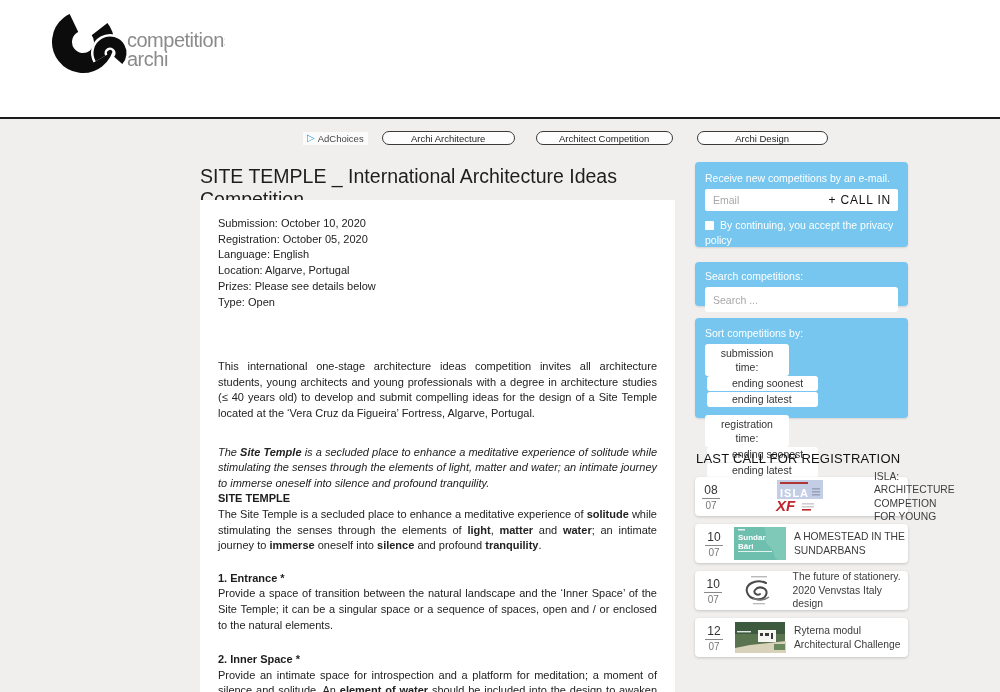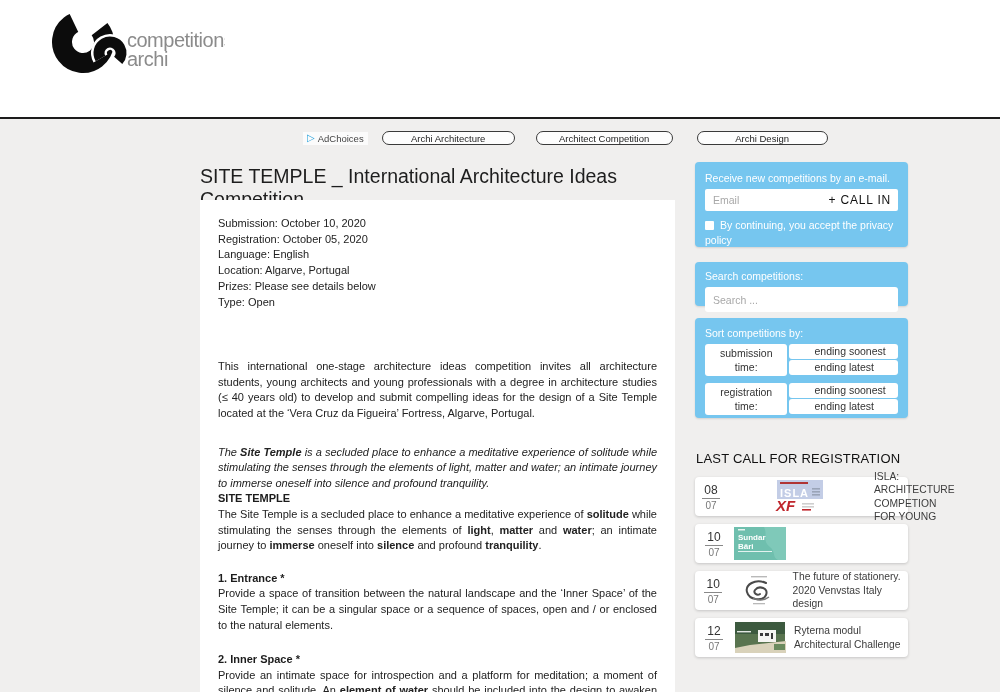--- a/index.html
+++ b/index.html
@@ -78,21 +78,21 @@
     display:inline-block; width:9px; height:9px; background:#fff; border-radius:1px;
     margin-right:6px; vertical-align:-1px;
   }
   .sb-search { top:262px; height:44px; padding:8px 10px; }
   .search-input {
     width:100%; height:25px; border:none; outline:none; border-radius:3px;
     font-size:10.5px; padding:0 8px; font-family:"Liberation Sans", sans-serif; color:#444;
   }
   .search-input::placeholder { color:#a8a8a8; }
   .sb-sort { top:318px; height:100px; padding:9px 10px; }
-  .sort-group { display:flex; margin-bottom:7px; }
+  .sort-group { display:flex; margin-bottom:7px;flex-direction:column; }
   .sort-name {
     width:84px; background:#fff; border-radius:3px; font-size:10.5px; line-height:14px;
     color:#333; display:flex; align-items:center; justify-content:center; text-align:center;
     padding:2px 8px;
   }
   .sort-opts { display:flex; flex-direction:column; margin-left:2px; width:111px; }
   .sort-opt {
     background:#fff; border-radius:3px; font-size:10.5px; color:#333; height:15px;
     line-height:15px; padding-left:25px; margin-bottom:1px; cursor:pointer;
   }
@@ -231,20 +231,24 @@
     <div class="lc-thumb">
       <svg width="52" height="33" viewBox="0 0 52 33">
         <rect width="52" height="33" fill="#6fbfae"></rect>
         <path d="M30 0 C34 8 28 14 36 20 C42 25 38 30 44 33 L52 33 L52 0 Z" fill="#7fc9b9"></path>
         <rect x="4" y="2" width="7" height="1.5" fill="#e8f4f0"></rect>
         <text x="4" y="13" font-size="8" font-weight="bold" fill="#ffffff" font-family="Liberation Sans, sans-serif">Sundar</text>
         <text x="4" y="22" font-size="8" font-weight="bold" fill="#ffffff" font-family="Liberation Sans, sans-serif">Bāri</text>
         <rect x="4" y="24" width="34" height="1" fill="#ffffff" opacity="0.8"></rect>
       </svg>
     </div>
+    <div class="lc-text">
+      <div>A HOMESTEAD IN THE</div>
+      <div>SUNDARBANS</div>
+    </div>
   </div>
 
   <div class="lc-card lc3">
     <div class="lc-date">
       <div class="lc-day">10</div>
       <div class="lc-month">07</div>
     </div>
     <div class="lc-thumb">
       <svg width="52" height="33" viewBox="0 0 52 33">
         <rect width="52" height="33" fill="#ffffff"></rect>

